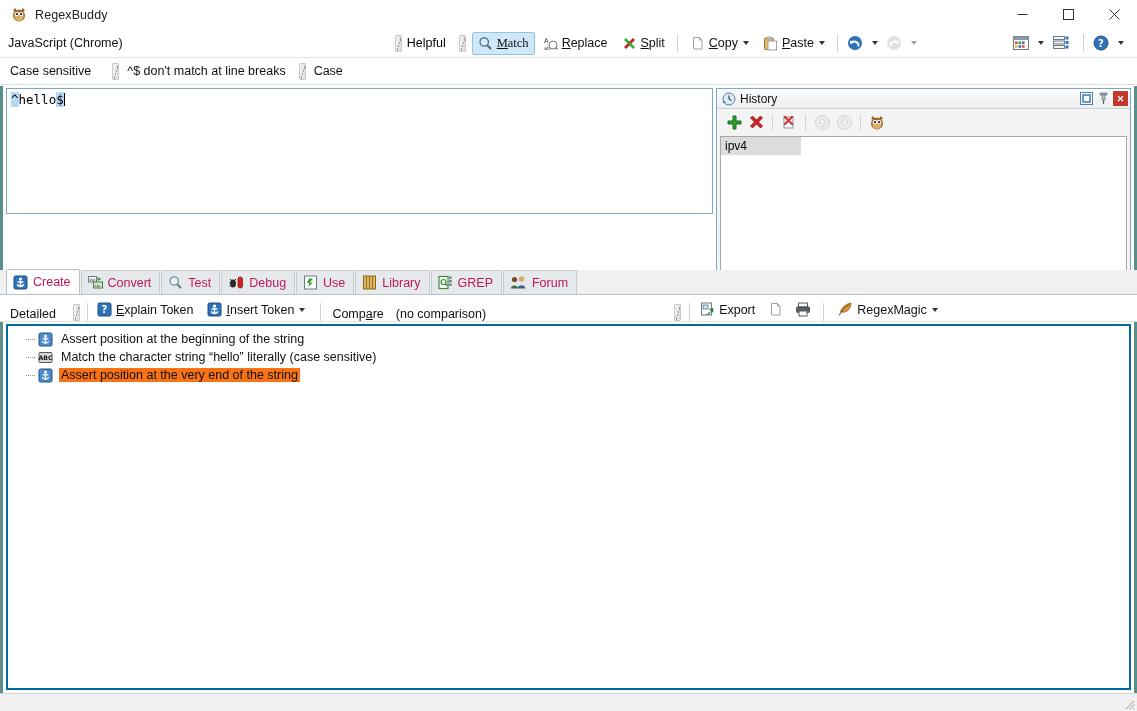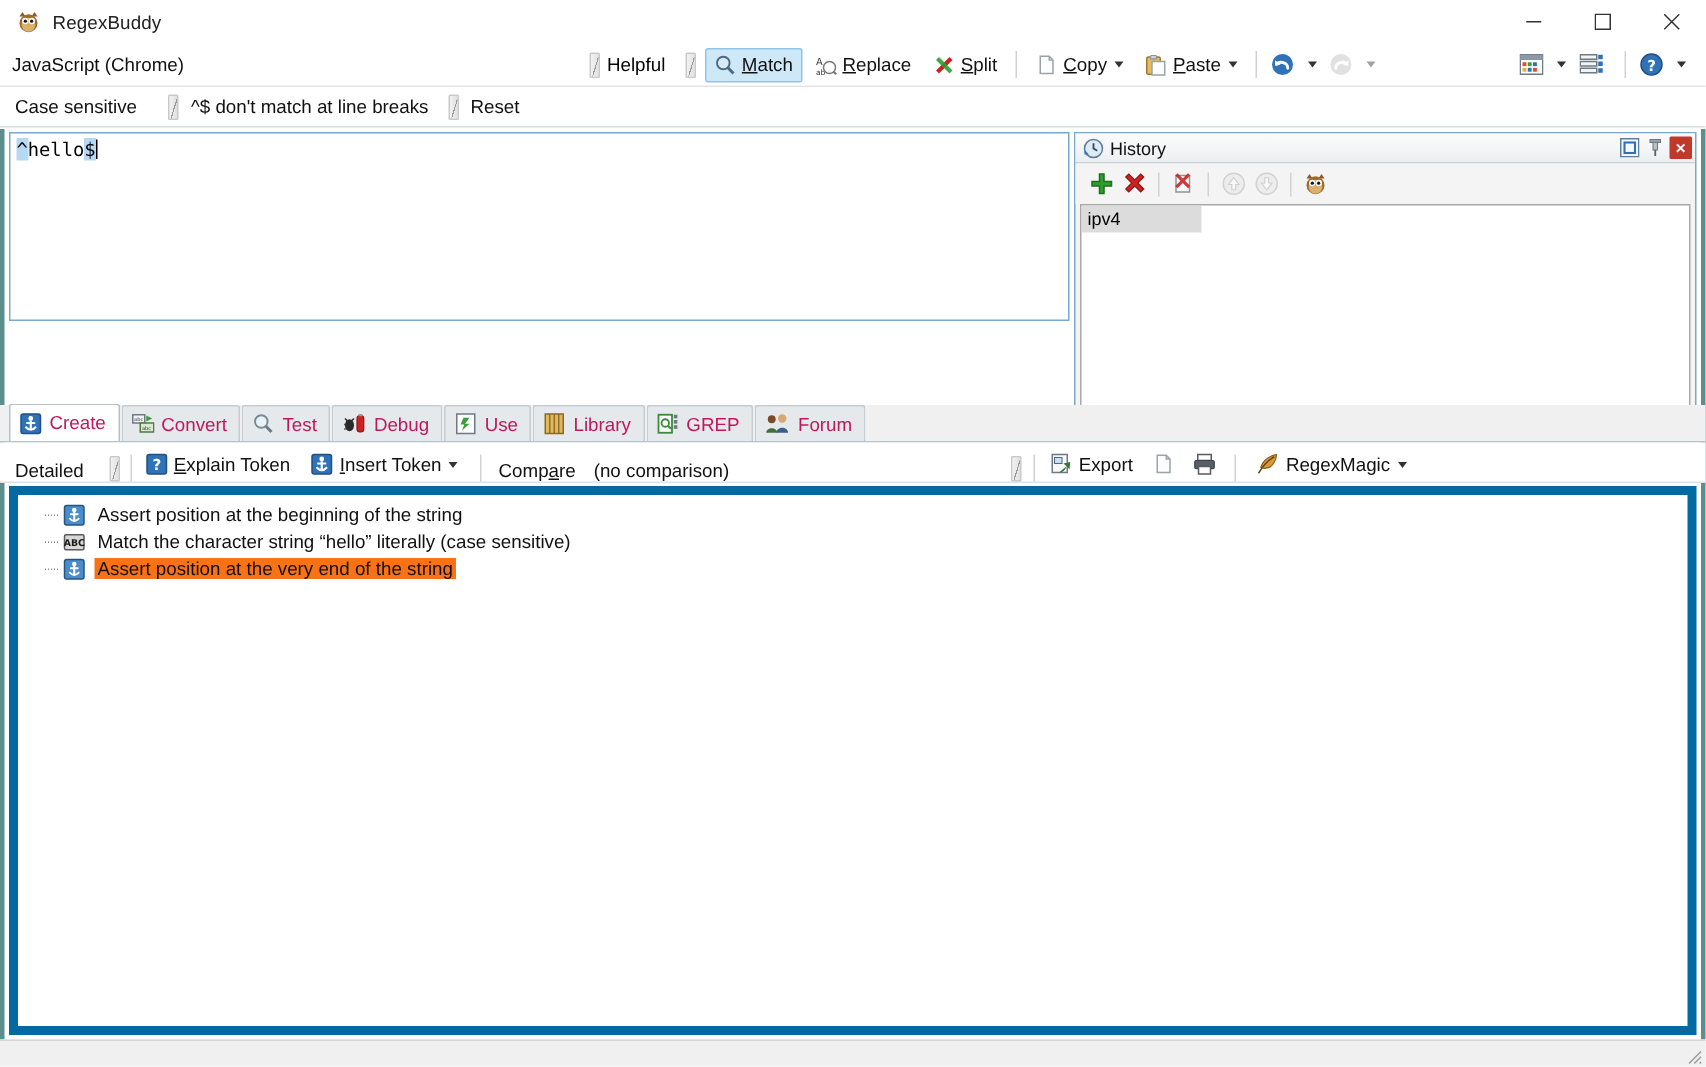--- a/index.html
+++ b/index.html
@@ -63,20 +63,21 @@
   .tbtn {
     display: flex; align-items: center; height: 23px;
     padding: 0 5px; margin: 0 1px;
     font-size: 12.5px; color: #111; white-space: nowrap;
     border: 1px solid transparent; border-radius: 2px;
     cursor: default; flex: none;
   }
   .tbtn.active {
     background: #cfe8f8;
     border: 1px solid #8fc5e8;
+    font-family: Liberation Serif, serif;
   }
   .tbtn .ico { margin-right: 4px; display: flex; align-items: center; }
   .caret {
     margin-left: 5px; width: 0; height: 0;
     border-left: 3.5px solid transparent; border-right: 3.5px solid transparent;
     border-top: 4px solid #333;
   }
   .label-plain { font-size: 12.5px; }
   u { text-decoration: underline; }
 
@@ -175,21 +176,21 @@
   #toolbar3 {
     position: absolute; left: 0; top: 295px; width: 1137px; height: 27px;
     background: #ffffff;
     display: flex; align-items: flex-end;
     border-bottom: 1px solid #dde2e6;
   }
 
   
   #explain-pane {
     position: absolute; left: 6px; top: 324px; width: 1125px; height: 366px;
-    background: #ffffff; border: 6px solid #0369a1;
+    background: #ffffff; border: 2px solid #0369a1;
     overflow: hidden;
   }
   .exp-row {
     display: flex; align-items: center; height: 18px;
     padding-left: 18px; font-size: 12.5px; color: #111;
     cursor: default;
   }
   .exp-row .tline {
     width: 12px; height: 18px; position: relative; flex: none;
   }
@@ -388,21 +389,21 @@
     </span>
     <span class="caret"></span>
   </div>
 </div>
 
 <div id="toolbar2">
   <span class="opt" style="margin-left:7px">Case sensitive</span>
   <div class="tb-sep" style="margin-left:18px"></div>
   <span class="opt">^$ don't match at line breaks</span>
   <div class="tb-sep" style="margin-left:10px"></div>
-  <span class="opt">Reset</span>
+  <span class="opt">Case</span>
 </div>
 
 <div id="frame-left"></div>
 <div id="frame-right"></div>
 
 <div id="regex-pane">
   <div id="regex-text"><span class="anchor-tok">^</span><span>hello</span><span class="anchor-tok">$</span><span class="caret-bar"></span></div>
 </div>
 
 <div id="history-panel">

